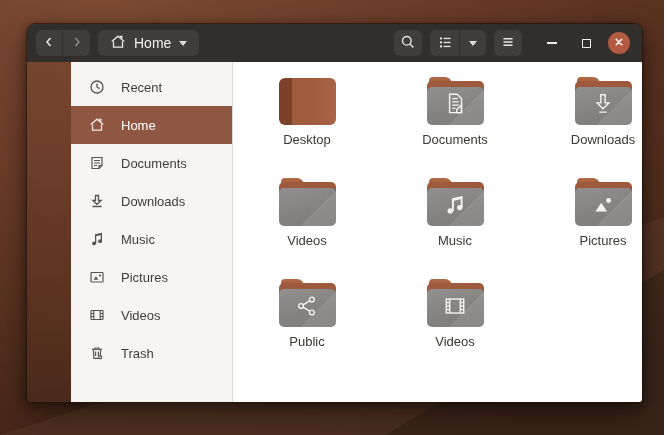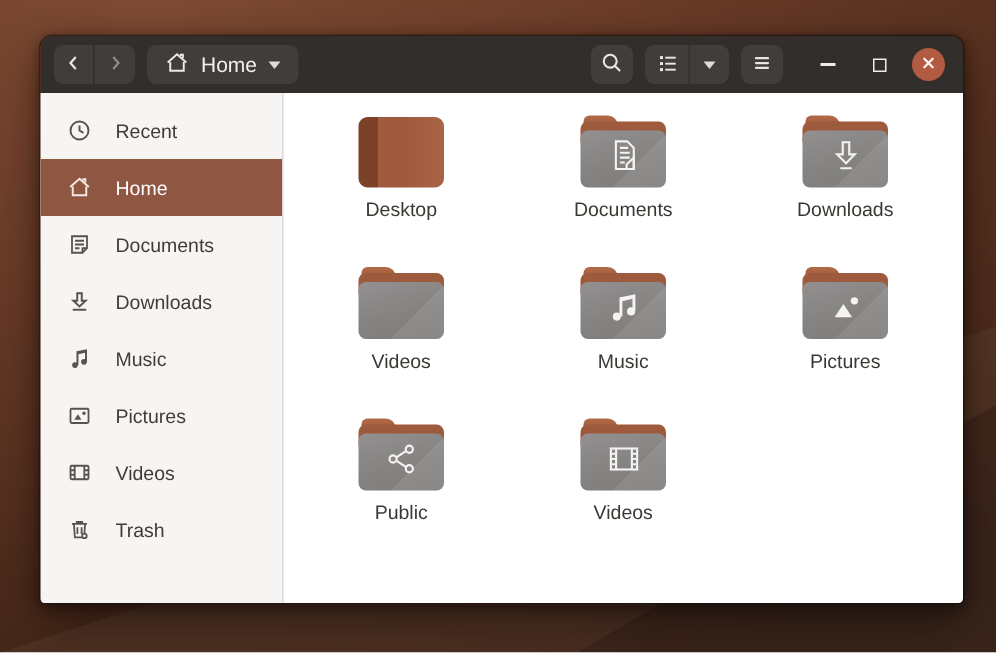--- a/index.html
+++ b/index.html
@@ -41,21 +41,21 @@
   .split .tb-btn { border-radius:0; }
   .split .tb-btn:first-child { border-radius:6px 0 0 6px; border-right:1px solid #322e2b; width:30px; }
   .split .tb-btn:last-child { border-radius:0 6px 6px 0; width:26px; }
   .win-controls { display:flex; align-items:center; gap:10px; margin-left:10px; }
   .wc-btn { width:24px; height:24px; background:transparent; border:none; display:flex; align-items:center; justify-content:center; cursor:pointer; }
   .dash { width:10px; height:2px; background:#f0eeec; }
   .sq { width:9px; height:9px; border:1.5px solid #f0eeec; }
   .close-btn { width:22px; height:22px; border-radius:50%; background:#b25b42; border:none; display:flex; align-items:center; justify-content:center; cursor:pointer; }
 
   
-  .body { flex:1; display:flex; min-height:0; background:#ffffff; }
+  .body { flex:1; display:flex; min-height:0; background:#ffffff;margin-left:44px; }
   .sidebar {
     width:162px; flex:0 0 162px; background:#f6f5f4; border-right:1px solid #dcd9d6;
     padding-top:6px; overflow:hidden;
   }
   .side-item {
     height:38px; display:flex; align-items:center; gap:16px; padding-left:18px;
     color:#403c38; font-size:13px; cursor:pointer;
   }
   .side-item .sicon { width:16px; height:16px; display:flex; align-items:center; justify-content:center; color:#57534e; }
   .side-item.selected { background:#8f5642; color:#ffffff; }

